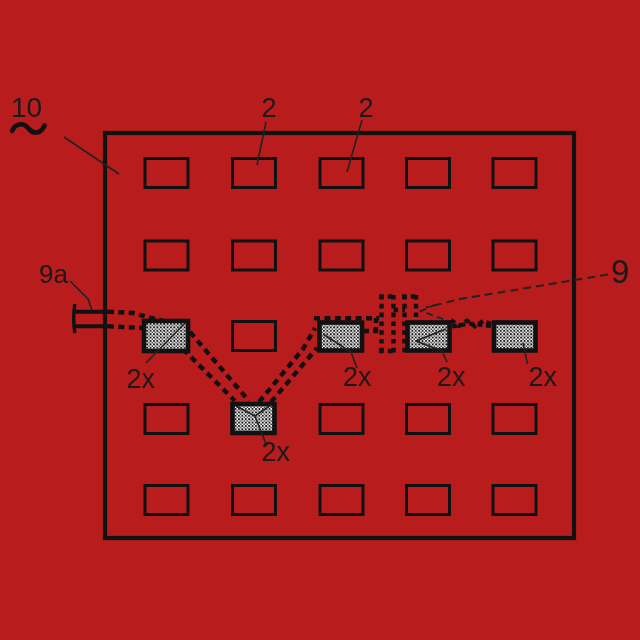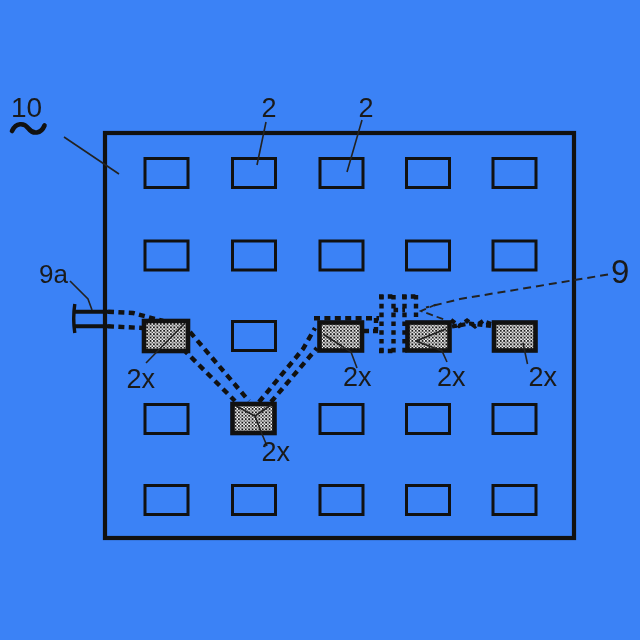--- a/index.html
+++ b/index.html
@@ -1,16 +1,16 @@
 <!DOCTYPE html>
 <html><head>
 <meta charset="utf-8">
 <style>
   html,body{margin:0;padding:0;background:#ffffff;}
-  .page{width:640px;height:640px;position:relative;background:#3b82f6;}
+  .page{width:640px;height:640px;position:relative;background:#b91c1c;}
   text{font-family:"Liberation Sans",sans-serif;fill:#1a1a1a;}
 </style>
 </head>
 <body>
 <div class="page">
 <svg width="640" height="640" viewBox="0 0 640 640" xmlns="http://www.w3.org/2000/svg">
 <defs>
 <pattern id="ht" width="3.4" height="3.4" patternUnits="userSpaceOnUse">
   <rect width="3.4" height="3.4" fill="#ffffff"></rect>
   <circle cx="1.0" cy="1.0" r="1.08" fill="#111"></circle>

